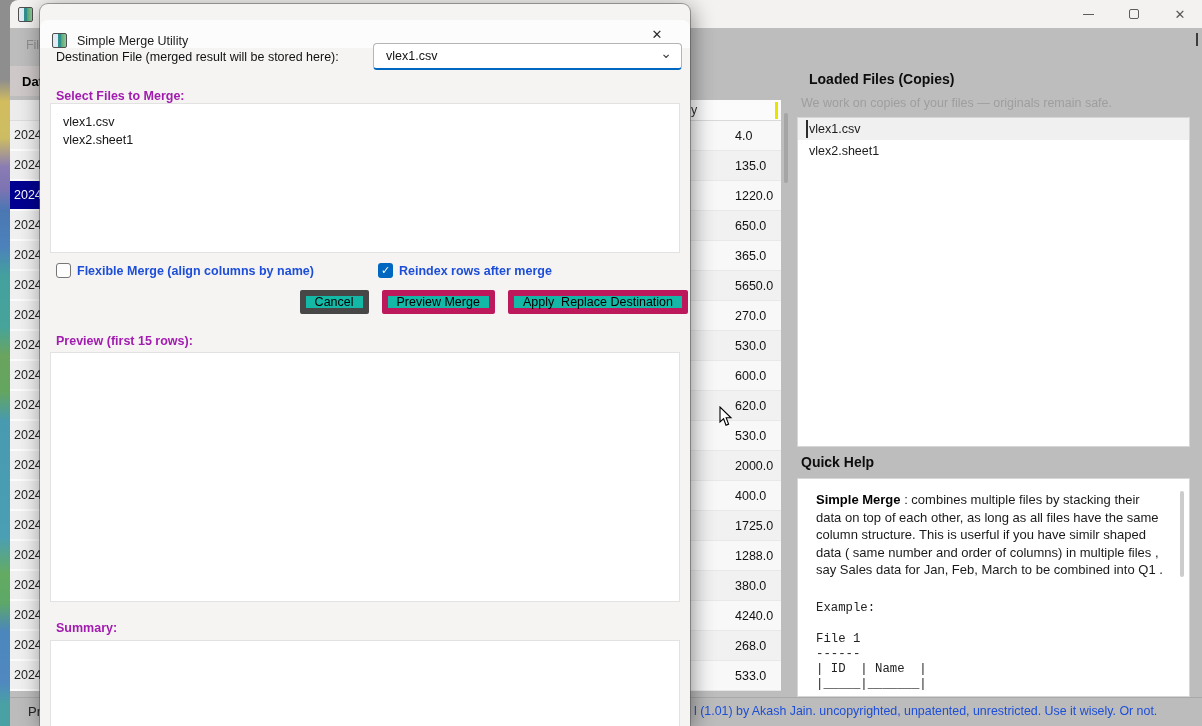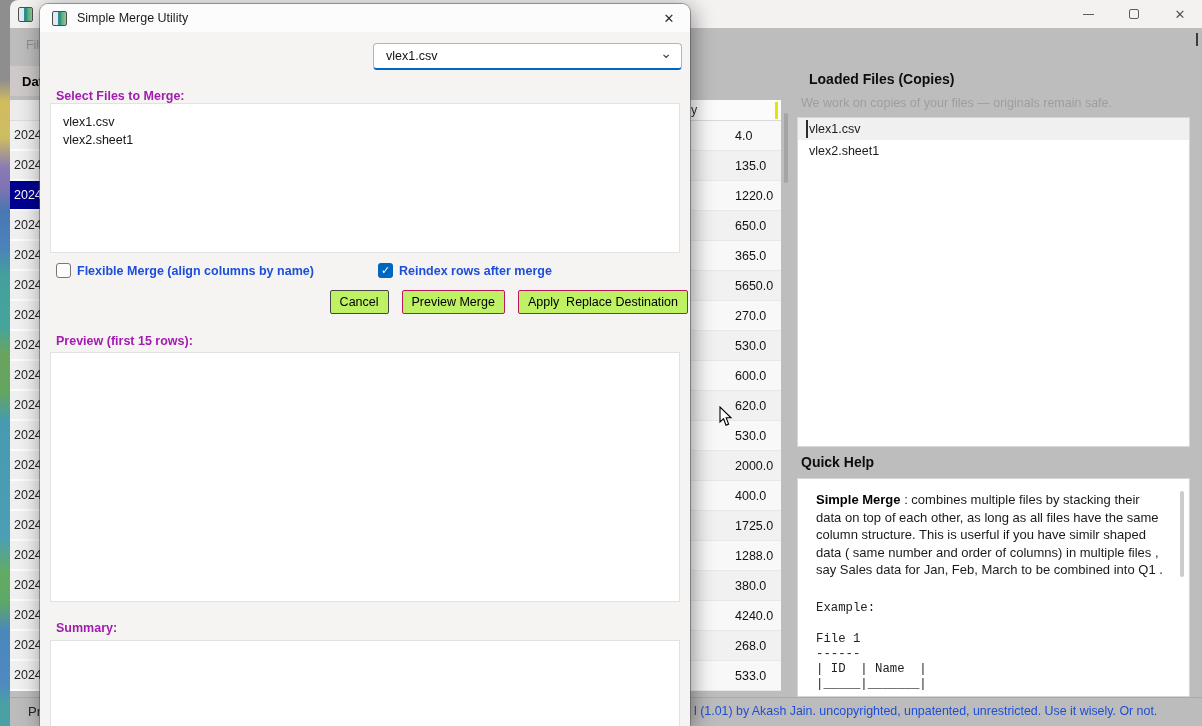--- a/index.html
+++ b/index.html
@@ -100,22 +100,22 @@
   .status-bar{position:absolute;left:0;bottom:0;right:0;height:29px;background:#bcbcbc;border-top:1px solid #a9a9a9;}
   .status-left{position:absolute;left:18px;top:6px;font-size:13px;color:#222;white-space:nowrap;}
   .status-right{position:absolute;left:684px;right:0;top:6px;font-size:12.4px;color:#1d4ed8;white-space:nowrap;overflow:hidden;}
   
   .dialog{
     position:absolute;left:40px;top:4px;width:650px;height:722px;z-index:10;
     background:#f5f4f3;border-radius:8px 8px 0 0;overflow:hidden;
     box-shadow:2px 4px 22px rgba(0,0,0,0.45), 0 0 0 1px rgba(110,110,110,0.55);
   }
   .dialog-titlebar{
-    position:absolute;left:0;top:0;right:0;height:28px;background:#fcfcfc;
-    border-radius:8px 8px 0 0;display:flex;align-items:center;padding:0 4px 0 12px;
+    position:absolute;left:0;top:16px;right:0;height:28px;background:#fcfcfc;
+    border-radius:8px 8px 0 0;display:flex;align-items:flex-end;padding:0 16px 0 12px;
   }
   .dialog-title{margin-left:10px;font-size:12.5px;color:#1b1b1b;}
   .dialog-close{margin-left:auto;width:34px;height:28px;display:flex;align-items:center;justify-content:center;}
   .icon-close{font-size:13px;color:#2b2b2b;line-height:1;}
   .dest-label{position:absolute;left:16px;top:46px;font-size:12.5px;color:#111;}
   .combo{
     position:absolute;left:333px;top:39px;width:309px;height:27px;background:#fff;
     border:1px solid #b5b5b5;border-bottom:2px solid var(--accent);border-radius:4px;
   }
   .combo-value{position:absolute;left:12px;top:5px;font-size:12.5px;color:#111;}
@@ -125,21 +125,21 @@
   .merge-item{height:18px;display:flex;align-items:center;}
   .merge-item span{font-size:12.5px;color:#151515;padding-left:12px;}
   .checkbox{position:absolute;width:15px;height:15px;border-radius:3px;}
   .checkbox.unchecked{left:16px;top:259px;background:#fdfdfd;border:1px solid #767676;}
   .checkbox.checked{left:338px;top:259px;background:var(--accent);display:flex;align-items:center;justify-content:center;}
   .checkbox.checked .check{color:#fff;font-size:11px;line-height:1;}
   .cb-label{position:absolute;font-size:12.5px;color:#1d4ed8;font-weight:bold;}
   .btn-row{position:absolute;left:0;right:2px;top:286px;height:24px;display:flex;justify-content:flex-end;gap:13px;}
   .btn{
     height:24px;padding:0 9px;display:flex;align-items:center;justify-content:center;
-    background:#bef264;border:1px solid #be185d;border-radius:2px;
+    background:#14b8a6;border:6px solid #be185d;border-radius:2px;
     font-size:12.5px;color:#000;white-space:pre;
   }
   .btn.default{border-color:#474747;}
   .white-box{position:absolute;left:10px;width:630px;background:#fff;border:1px solid #e2e2e2;}
   
   .mouse-cursor{position:absolute;left:719px;top:406px;z-index:30;}
 </style>
 </head>
 <body>
 
@@ -373,20 +373,21 @@
 
 <div class="dialog">
   <div class="dialog-titlebar">
     <span class="app-icon"></span>
     <span class="dialog-title">Simple Merge Utility</span>
     <span class="dialog-close">
         <span class="icon-close">✕</span>
       </span>
   </div>
 
+  <div class="dest-label">Destination File (merged result will be stored here):</div>
   <div class="combo">
     <span class="combo-value">vlex1.csv</span>
     <span class="combo-chevron">⌄</span>
   </div>
 
   <div class="section-label" style="left:16px;top:85px;">Select Files to Merge:</div>
   <div class="merge-list">
 
       <div class="merge-item">
         <span>vlex1.csv</span>

